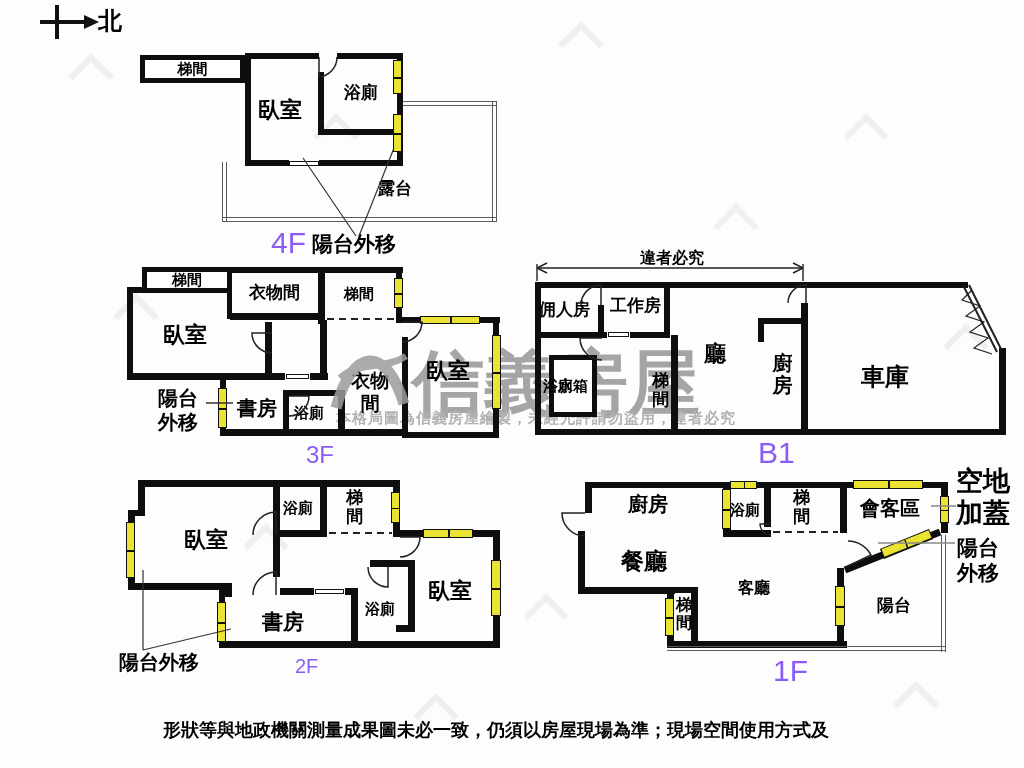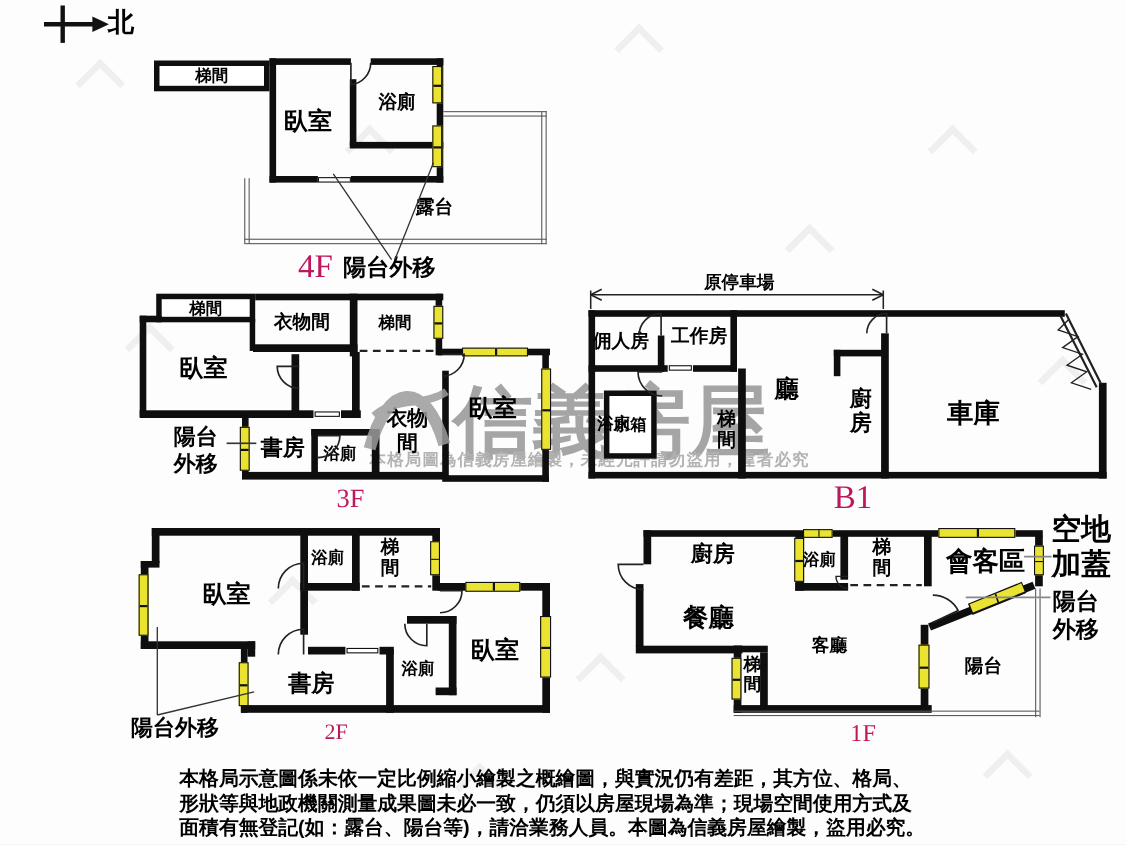--- a/index.html
+++ b/index.html
@@ -9,21 +9,21 @@
   .box{position:absolute;border:5px solid #0e0e0e;box-sizing:border-box;background:#fff;
        display:flex;align-items:center;justify-content:center;font-weight:700;}
   .win{position:absolute;background:#eae332;border:1.5px solid #111;box-sizing:border-box;}
   .win.v::after{content:"";position:absolute;left:0;right:0;top:50%;height:1.5px;background:#111;}
   .win.h::after{content:"";position:absolute;top:0;bottom:0;left:50%;width:1.5px;background:#111;}
   .tl2h{position:absolute;border-top:1.5px solid #5a5a5a;border-bottom:1.5px solid #5a5a5a;height:5px;box-sizing:border-box;}
   .tl2v{position:absolute;border-left:1.5px solid #5a5a5a;border-right:1.5px solid #5a5a5a;width:5px;box-sizing:border-box;}
   .lbl{position:absolute;font-weight:700;color:#000;white-space:nowrap;line-height:1.05;}
   .vert{white-space:normal;width:1.25em;text-align:center;line-height:1.1;}
   .two{white-space:normal;width:2.35em;line-height:1.2;}
-  .cap{position:absolute;font-family:Liberation Serif, serif;color:#be185d;}
+  .cap{position:absolute;font-family:Liberation Sans, sans-serif;color:#8b5cf6;}
   .slide{position:absolute;background:#fff;border:1.5px solid #111;box-sizing:border-box;}
   .wm-brand{position:absolute;color:#9a9a9a;font-weight:700;opacity:.88;letter-spacing:0px;}
   .wm-note{position:absolute;color:#b2b2b2;font-weight:700;letter-spacing:1px;}
   .pat{position:absolute;width:26px;height:26px;border-left:6px solid #efefef;border-top:6px solid #efefef;transform:rotate(45deg);}
   .disc{position:absolute;left:163px;width:710px;font-weight:700;font-size:18px;line-height:21.5px;color:#000;}
   svg.overlay{position:absolute;left:0;top:0;pointer-events:none;}
 </style>
 </head>
 <body>
 
@@ -106,21 +106,21 @@
     <div class="lbl" style="left:163px;top:323px;font-size:22px;">臥室</div>
     <div class="lbl two" style="left:158px;top:386px;font-size:20px;">陽台外移</div>
     <div class="lbl" style="left:237px;top:398px;font-size:20px;">書房</div>
     <div class="lbl" style="left:294px;top:405px;font-size:15px;">浴廁</div>
     <div class="lbl two" style="left:348px;top:370px;font-size:19px;text-align:center;">衣物間</div>
     <div class="lbl" style="left:426px;top:359px;font-size:22px;">臥室</div>
     <div class="cap" style="left:306px;top:441px;font-size:24px;">3F</div>
   </div>
 
   <div>
-    <div class="lbl" style="left:640px;top:250px;font-size:16px;">原停車場</div>
+    <div class="lbl" style="left:640px;top:250px;font-size:16px;">違者必究</div>
     <span class="w" style="left:535px;top:282px;width:433px;height:6px;"></span>
     <span class="w" style="left:535px;top:282px;width:6px;height:153px;"></span>
     <span class="w" style="left:535px;top:429px;width:471px;height:6px;"></span>
     <span class="w" style="left:999px;top:348px;width:7px;height:87px;"></span>
     <span class="w" style="left:598px;top:305px;width:6px;height:33px;"></span>
     <span class="w" style="left:535px;top:332px;width:72px;height:6px;"></span>
     <span class="w" style="left:630px;top:332px;width:40px;height:6px;"></span>
     <span class="slide" style="left:608px;top:332px;width:21px;height:5px;"></span>
     <span class="w" style="left:664px;top:282px;width:6px;height:56px;"></span>
     <span class="w" style="left:671px;top:335px;width:7px;height:100px;"></span>
@@ -199,28 +199,28 @@
     <span class="w" style="left:723px;top:530px;width:48px;height:7px;"></span>
     <span class="w" style="left:764px;top:487px;width:7px;height:40px;"></span>
     <span class="w" style="left:840px;top:487px;width:7px;height:46px;"></span>
     <span class="w" style="left:941px;top:487px;width:7px;height:46px;"></span>
     <span class="win v" style="left:940px;top:496px;width:9px;height:27px;"></span>
     <span class="tl2v" style="left:941px;top:535px;height:117px;"></span>
     <span class="tl2h" style="left:667px;top:646px;width:278px;"></span>
     <div class="lbl" style="left:628px;top:494px;font-size:20px;">廚房</div>
     <div class="lbl" style="left:730px;top:502px;font-size:15px;">浴廁</div>
     <div class="lbl vert" style="left:791px;top:489px;font-size:17px;">梯間</div>
-    <div class="lbl" style="left:860px;top:498px;font-size:24px;">會客區</div>
+    <div class="lbl" style="left:860px;top:498px;font-size:20px;">會客區</div>
     <div class="lbl" style="left:621px;top:549px;font-size:23px;">餐廳</div>
     <div class="lbl" style="left:738px;top:580px;font-size:16px;">客廳</div>
     <div class="lbl vert" style="left:674px;top:596px;font-size:16px;">梯間</div>
     <div class="lbl" style="left:877px;top:597px;font-size:17px;">陽台</div>
     <div class="lbl two" style="left:956px;top:465px;font-size:27px;">空地加蓋</div>
     <div class="lbl two" style="left:957px;top:535px;font-size:21px;">陽台外移</div>
-    <div class="cap" style="left:773px;top:654px;font-size:22px;">1F</div>
+    <div class="cap" style="left:773px;top:654px;font-size:30px;">1F</div>
   </div>
 
   <svg class="overlay" width="1024" height="768" viewBox="0 0 1024 768">
 
     <g stroke="#111" fill="#111">
       <line x1="40" y1="22" x2="86" y2="22" stroke-width="4"></line>
       <polygon points="84,15 99,22 84,29" stroke="none"></polygon>
       <line x1="57" y1="5" x2="57" y2="39" stroke-width="4"></line>
     </g>
 
@@ -263,17 +263,15 @@
     <path d="M585,513 L562,513 A23,23 0 0 0 585,536" fill="none" stroke="#222" stroke-width="1.5"></path>
     <path d="M771,524 L760,524 A11,11 0 0 0 771,535" fill="none" stroke="#222" stroke-width="1.3"></path>
     <path d="M931,506 L956,506 M878,543 L955,543" stroke="#888" stroke-width="1.5" fill="none"></path>
 
     <g stroke="#9c9c9c" fill="none" opacity="0.85">
       <path d="M336,408 C352,348 386,344 404,404" stroke-width="11"></path>
       <path d="M340,378 C360,360 386,370 406,356" stroke-width="7"></path>
     </g>
   </svg>
 
-  <div class="disc" style="top:698px;">本格局示意圖係未依一定比例縮小繪製之概繪圖，與實況仍有差距，其方位、格局、</div>
   <div class="disc" style="top:720px;">形狀等與地政機關測量成果圖未必一致，仍須以房屋現場為準；現場空間使用方式及</div>
-  <div class="disc" style="top:742px;">面積有無登記(如：露台、陽台等)，請洽業務人員。本圖為信義房屋繪製，盜用必究。</div>
 
 </div>
 
 </body></html>

